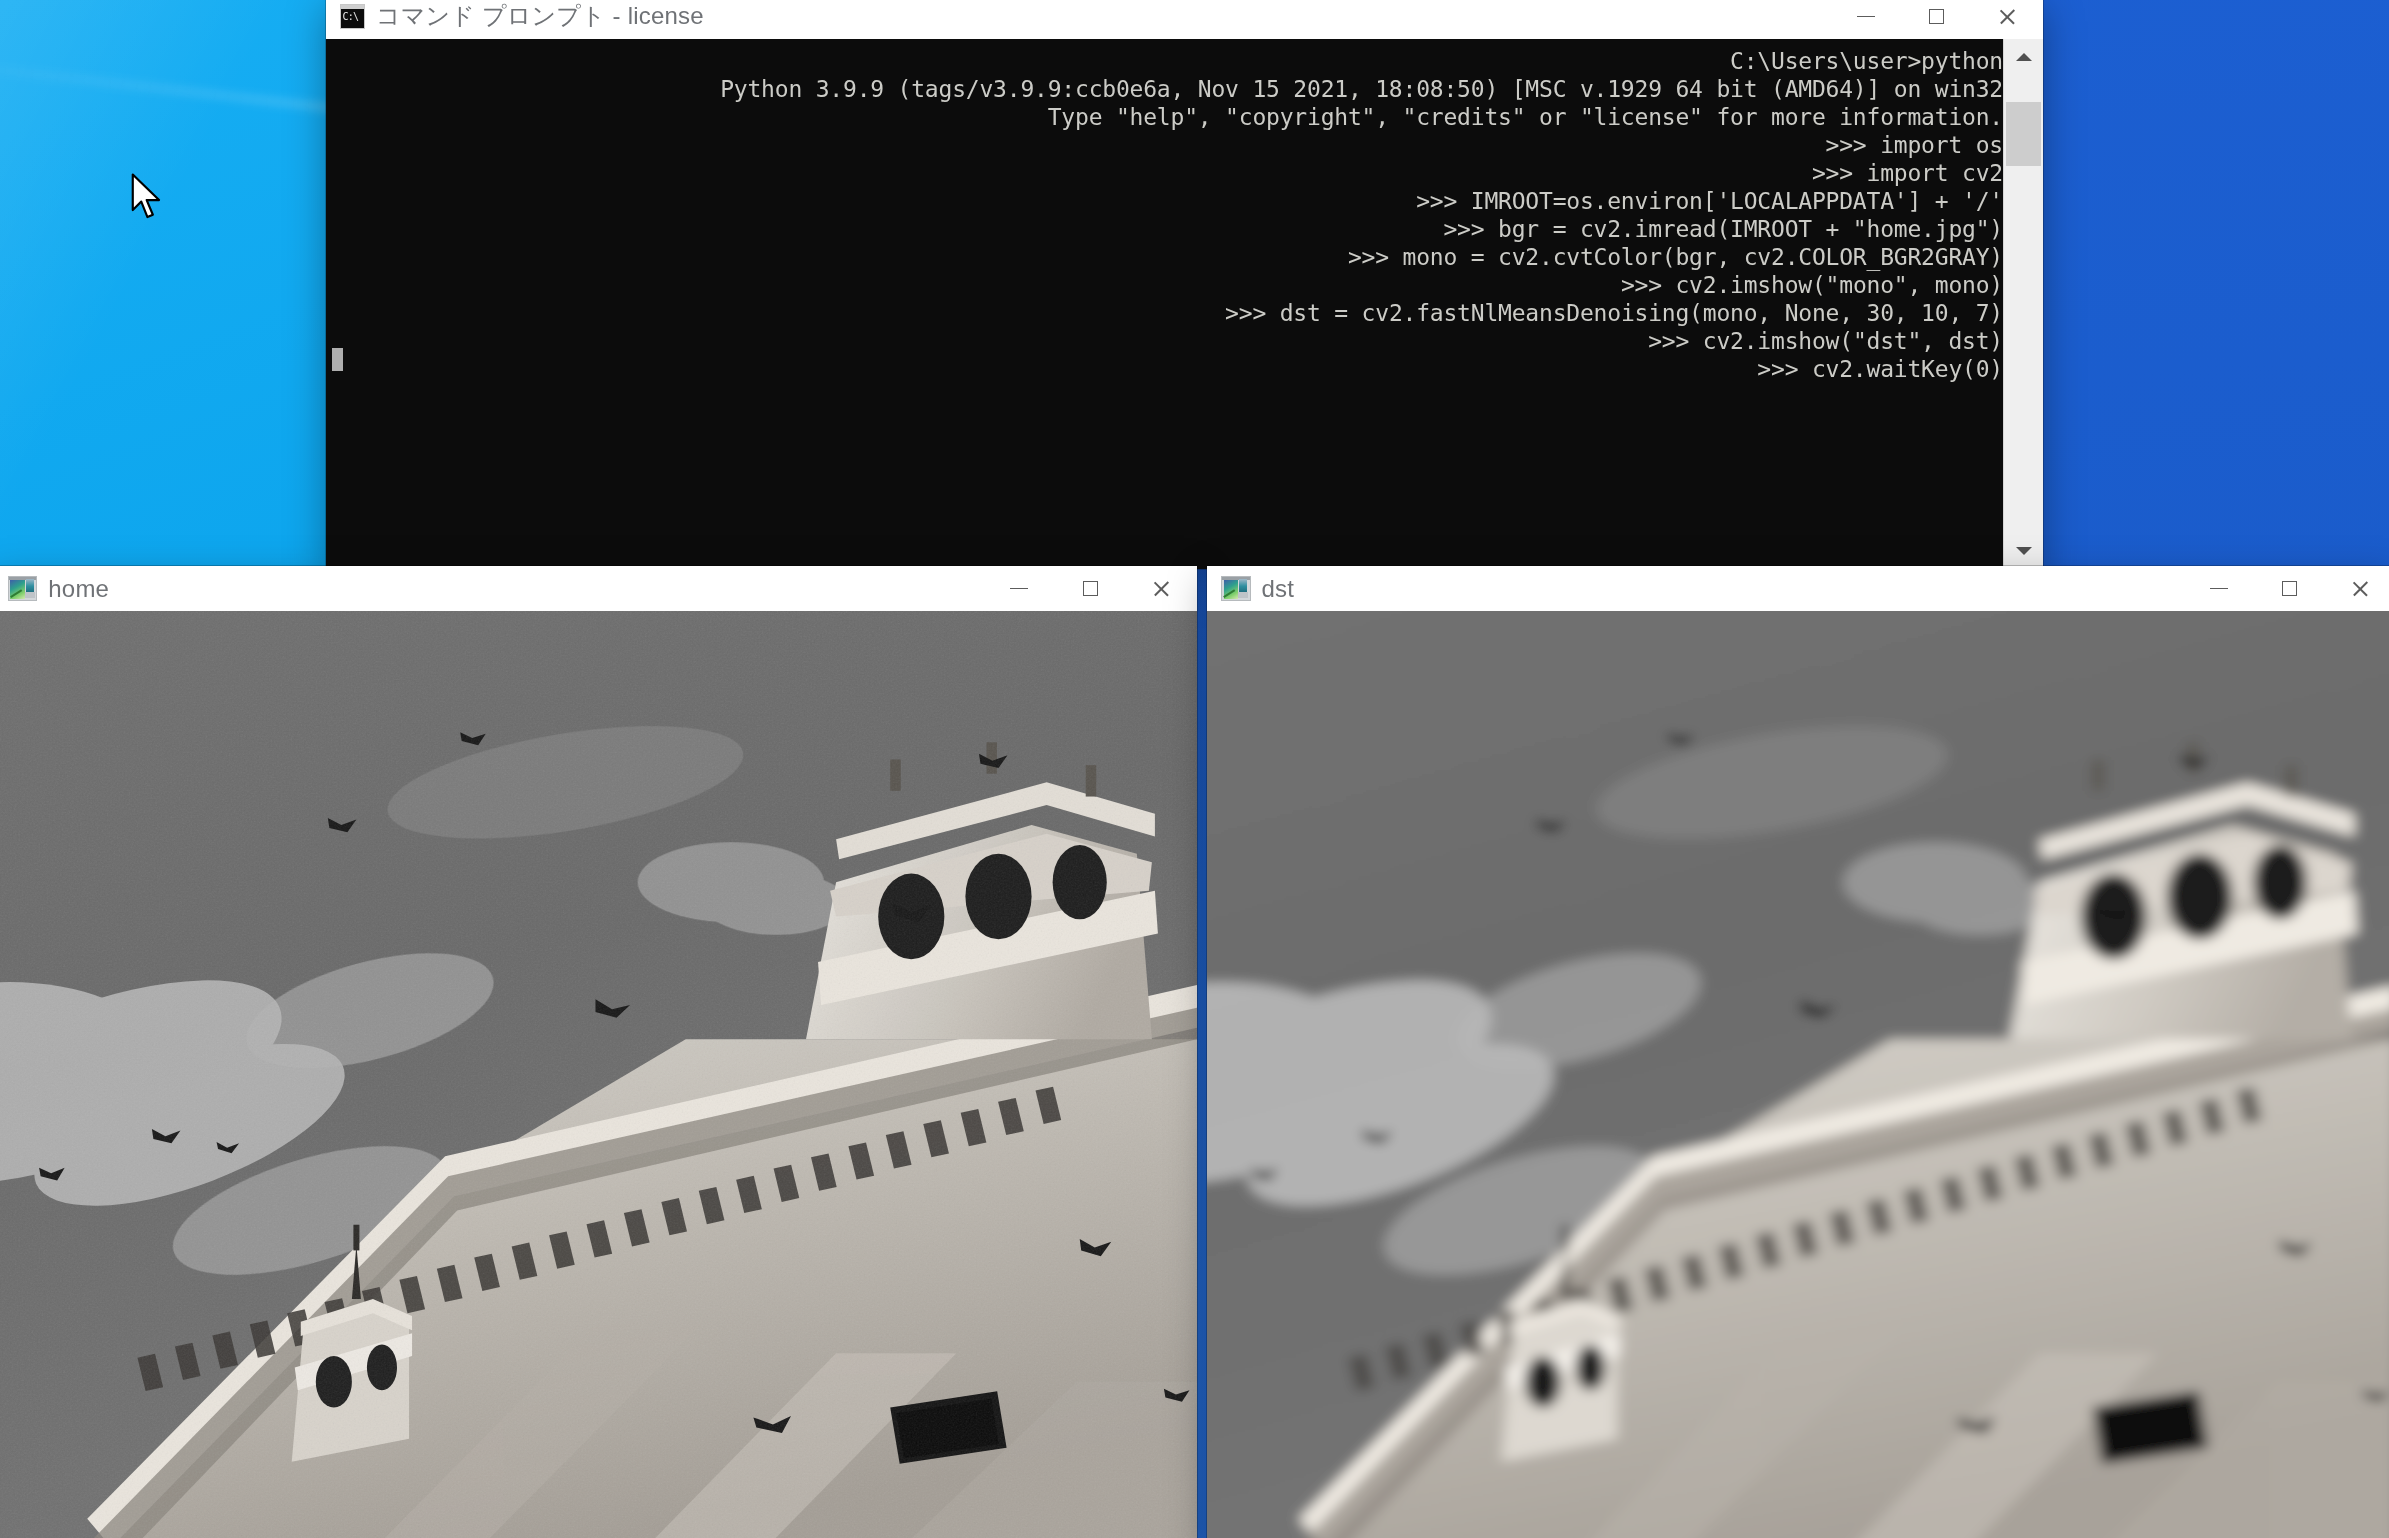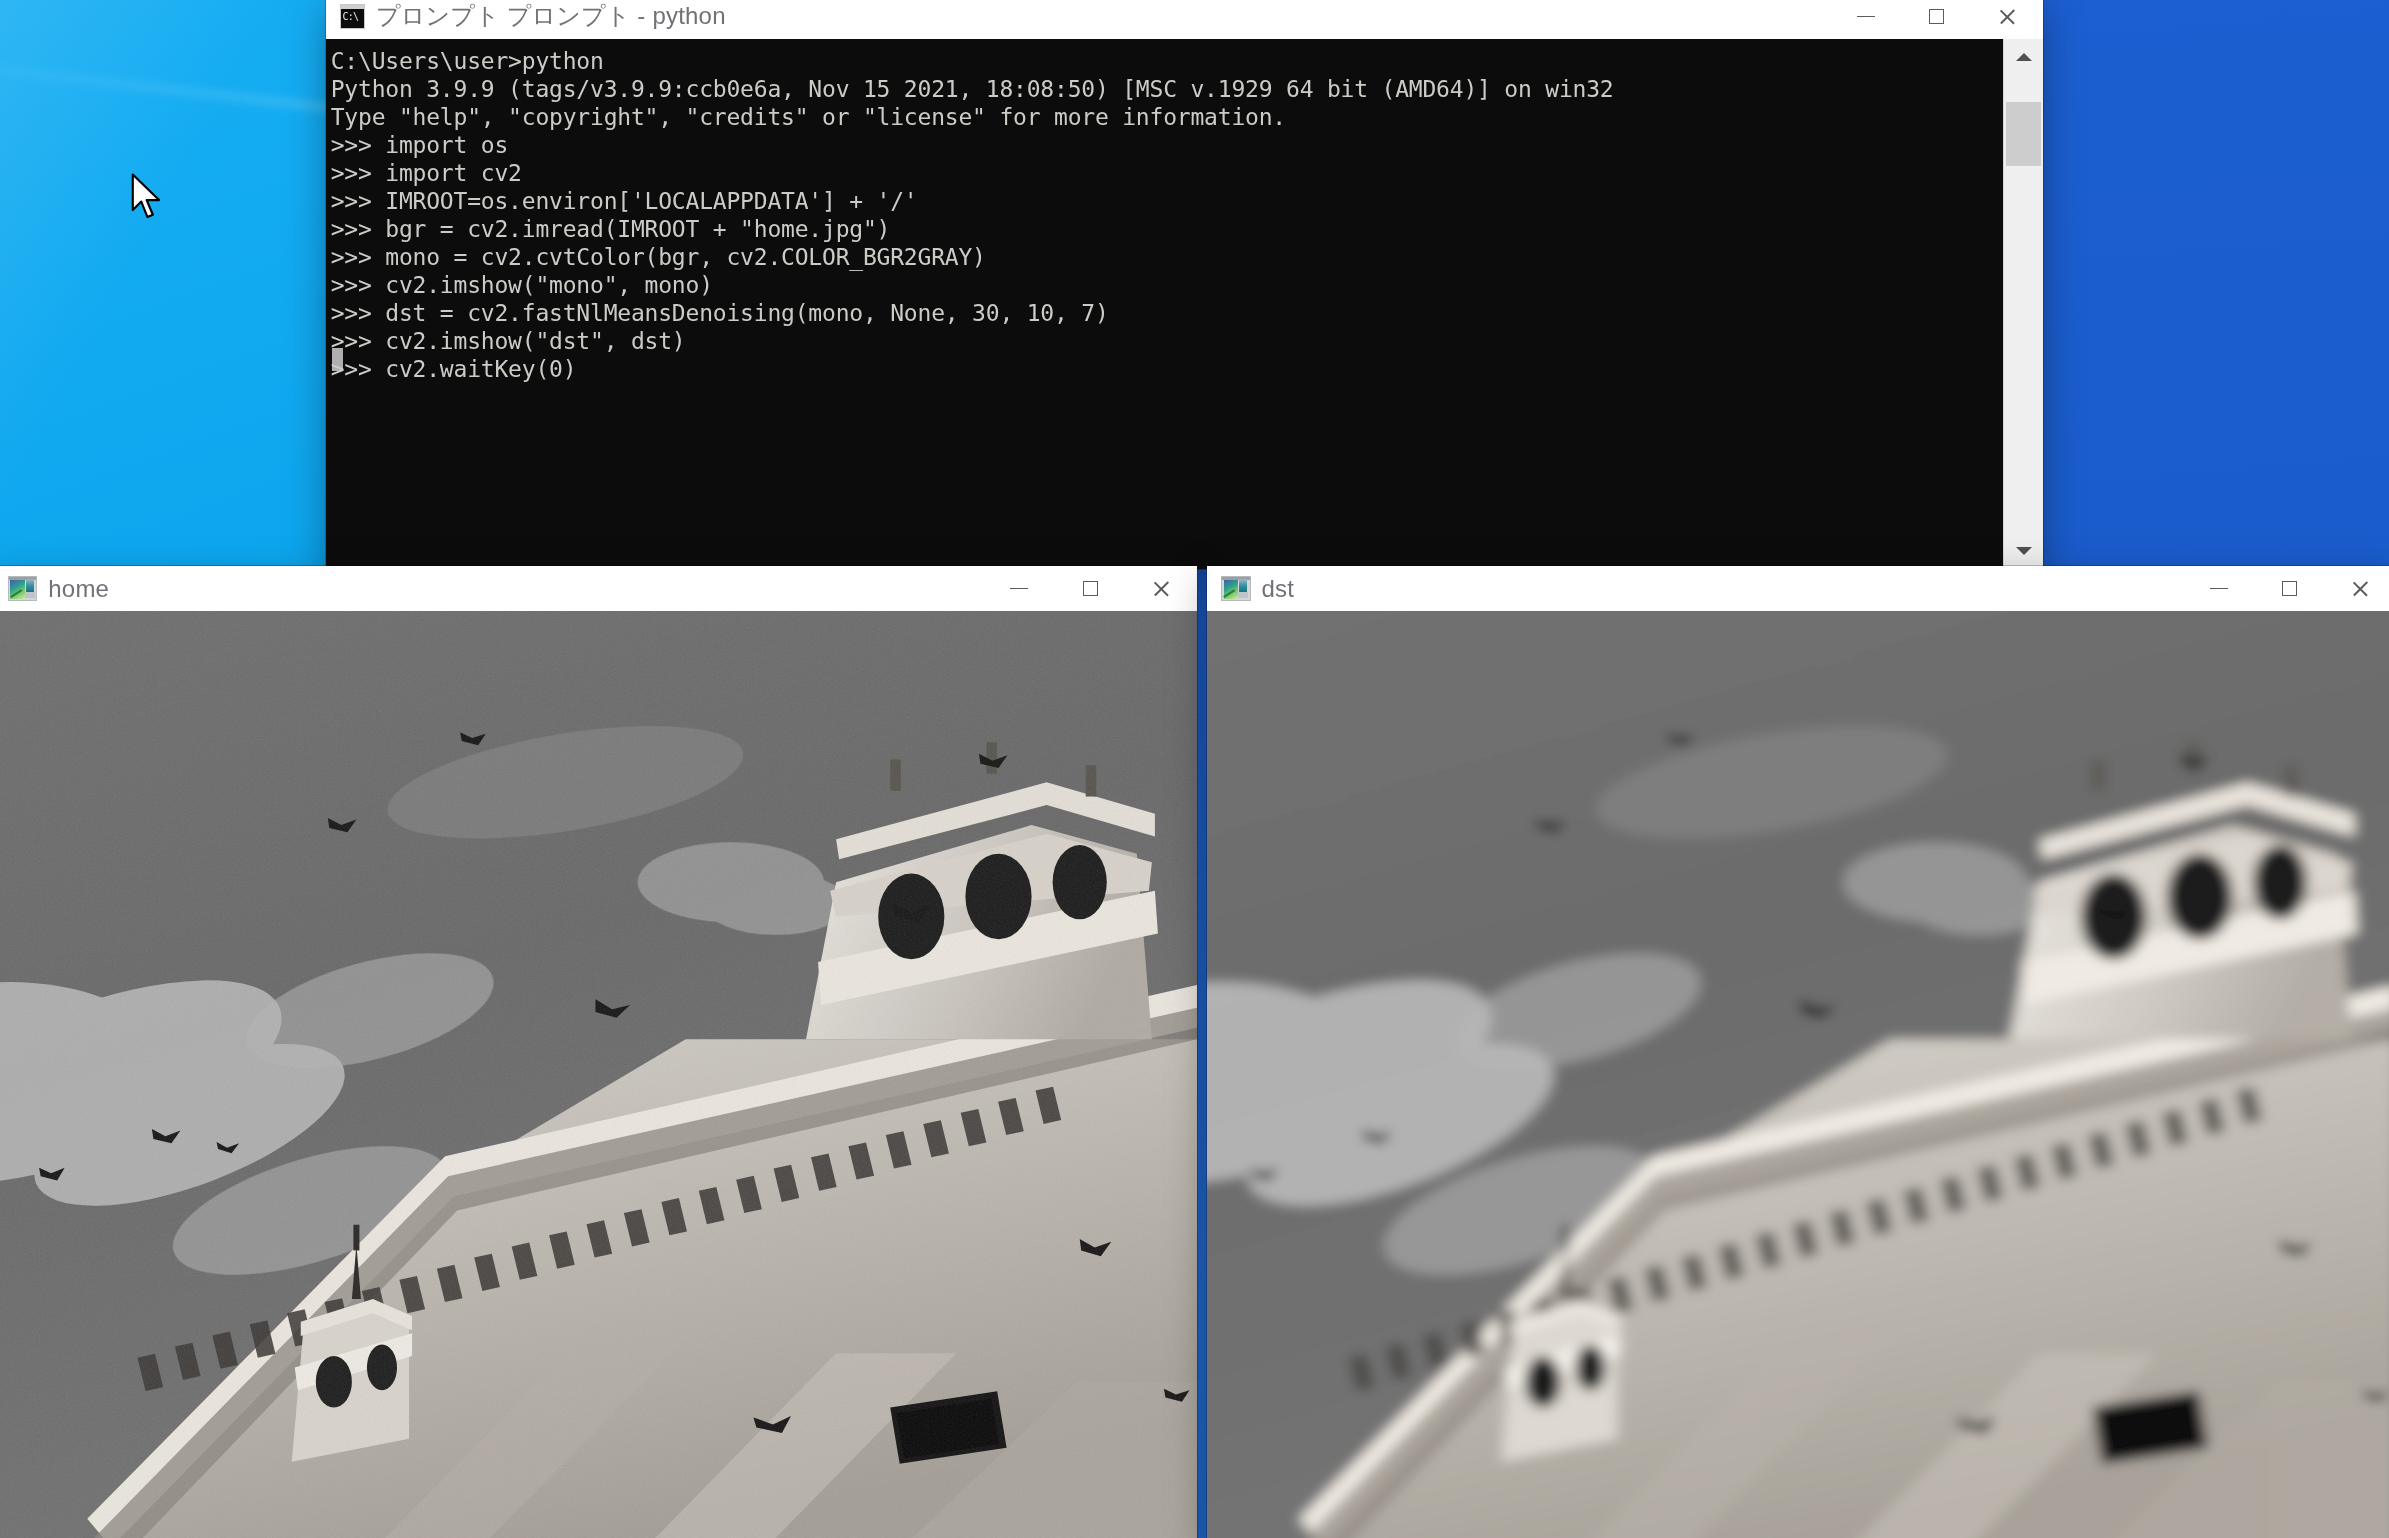--- a/index.html
+++ b/index.html
@@ -187,20 +187,21 @@
     height: 3.1px;
     background: #9aa0a5;
   }
 
   
   .console-body {
     position: absolute;
     left: 0; right: 0; top: 45px; bottom: 0;
     background: #0c0c0c;
     display: flex;
+    text-align: right;
   }
   .console-text {
     flex: 1 1 auto;
     padding: 7.8px 0 0 4.7px;
     font-family: "DejaVu Sans Mono", "Liberation Mono", monospace;
     font-size: 23px;
     line-height: 28px;
     color: #ccccc7;
     white-space: pre;
     overflow: hidden;
@@ -280,21 +281,21 @@
   <div class="desktop-right"></div>
 
   <div class="window" style="left:326px; top:-6.2px; width:1717px; height:575px;">
 
     <div class="titlebar">
       <div class="title-left">
         <span class="cmd-icon">
           <span class="bar"></span>
           <span class="prompt">C:\</span>
         </span>
-        <span class="title-text">プロンプト プロンプト - python</span>
+        <span class="title-text">コマンド プロンプト - license</span>
       </div>
       <div class="win-controls">
         <button class="win-btn">
           <span class="glyph-min"></span>
         </button>
         <button class="win-btn">
           <span class="glyph-max"></span>
         </button>
         <button class="win-btn close">
           <span class="glyph-close"></span>

